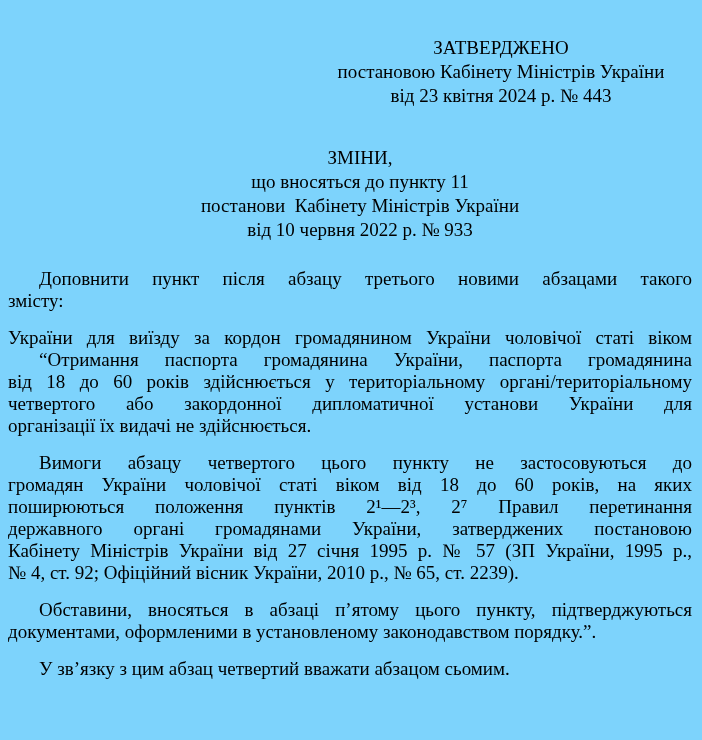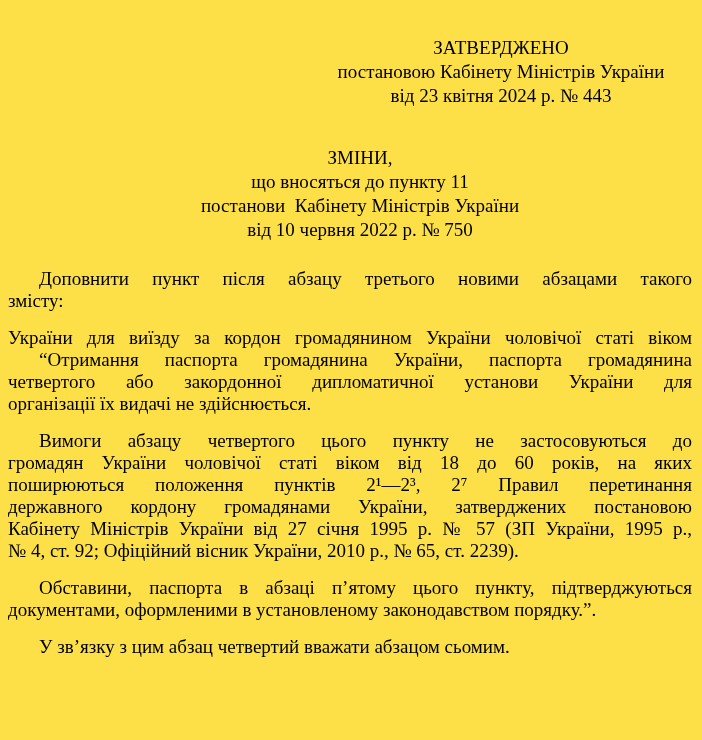--- a/index.html
+++ b/index.html
@@ -1,21 +1,21 @@
 <!DOCTYPE html>
 <html><head>
 <meta charset="utf-8">
 <style>
   html, body { margin: 0; padding: 0; }
   .page {
     position: relative;
     width: 702px;
     height: 740px;
     box-sizing: border-box;
-    background: #fde047;
+    background: #7dd3fc;
     color: #000000;
     font-family: "Liberation Serif", "DejaVu Serif", serif;
     font-size: 19px;
     padding: 36px 10px 0 8px;
     overflow: hidden;
   }
   .approval {
     width: 358px;
     margin: 0 12px 0 auto;
     text-align: center;
@@ -47,44 +47,45 @@
   <div class="approval">
     <div class="approval-line">ЗАТВЕРДЖЕНО</div>
     <div class="approval-line">постановою Кабінету Міністрів України</div>
     <div class="approval-line">від 23 квітня 2024 р. № 443</div>
   </div>
 
   <div class="doc-title">
     <div class="title-line">ЗМІНИ,</div>
     <div class="title-line">що вносяться до пункту 11</div>
     <div class="title-line">постанови&nbsp; Кабінету Міністрів України</div>
-    <div class="title-line">від 10 червня 2022 р. № 750</div>
+    <div class="title-line">від 10 червня 2022 р. № 933</div>
   </div>
 
   <div class="document-body">
       <div class="para">
         <div class="line first">Доповнити пункт після абзацу третього новими абзацами такого</div>
         <div class="line last">змісту:</div>
       </div>
       <div class="para">
         <div class="line">України для виїзду за кордон громадянином України чоловічої статі віком</div>
         <div class="line first">“Отримання паспорта громадянина України, паспорта громадянина</div>
+        <div class="line">від 18 до 60 років здійснюється у територіальному органі/територіальному</div>
         <div class="line">четвертого або закордонної дипломатичної установи України для</div>
         <div class="line last">організації їх видачі не здійснюється.</div>
       </div>
       <div class="para">
         <div class="line first">Вимоги абзацу четвертого цього пункту не застосовуються до</div>
         <div class="line">громадян України чоловічої статі віком від 18 до 60 років, на яких</div>
         <div class="line">поширюються положення пунктів 2¹—2³, 2⁷ Правил перетинання</div>
-        <div class="line">державного кордону громадянами України, затверджених постановою</div>
+        <div class="line">державного органі громадянами України, затверджених постановою</div>
         <div class="line">Кабінету Міністрів України від 27 січня 1995 р. № 57 (ЗП України, 1995 р.,</div>
         <div class="line last">№ 4, ст. 92; Офіційний вісник України, 2010 р., № 65, ст. 2239).</div>
       </div>
       <div class="para">
-        <div class="line first">Обставини, паспорта в абзаці п’ятому цього пункту, підтверджуються</div>
+        <div class="line first">Обставини, вносяться в абзаці п’ятому цього пункту, підтверджуються</div>
         <div class="line last">документами, оформленими в установленому законодавством порядку.”.</div>
       </div>
       <div class="para">
         <div class="line first last">У зв’язку з цим абзац четвертий вважати абзацом сьомим.</div>
       </div>
     </div>
 
 </div>
 
 </body></html>

